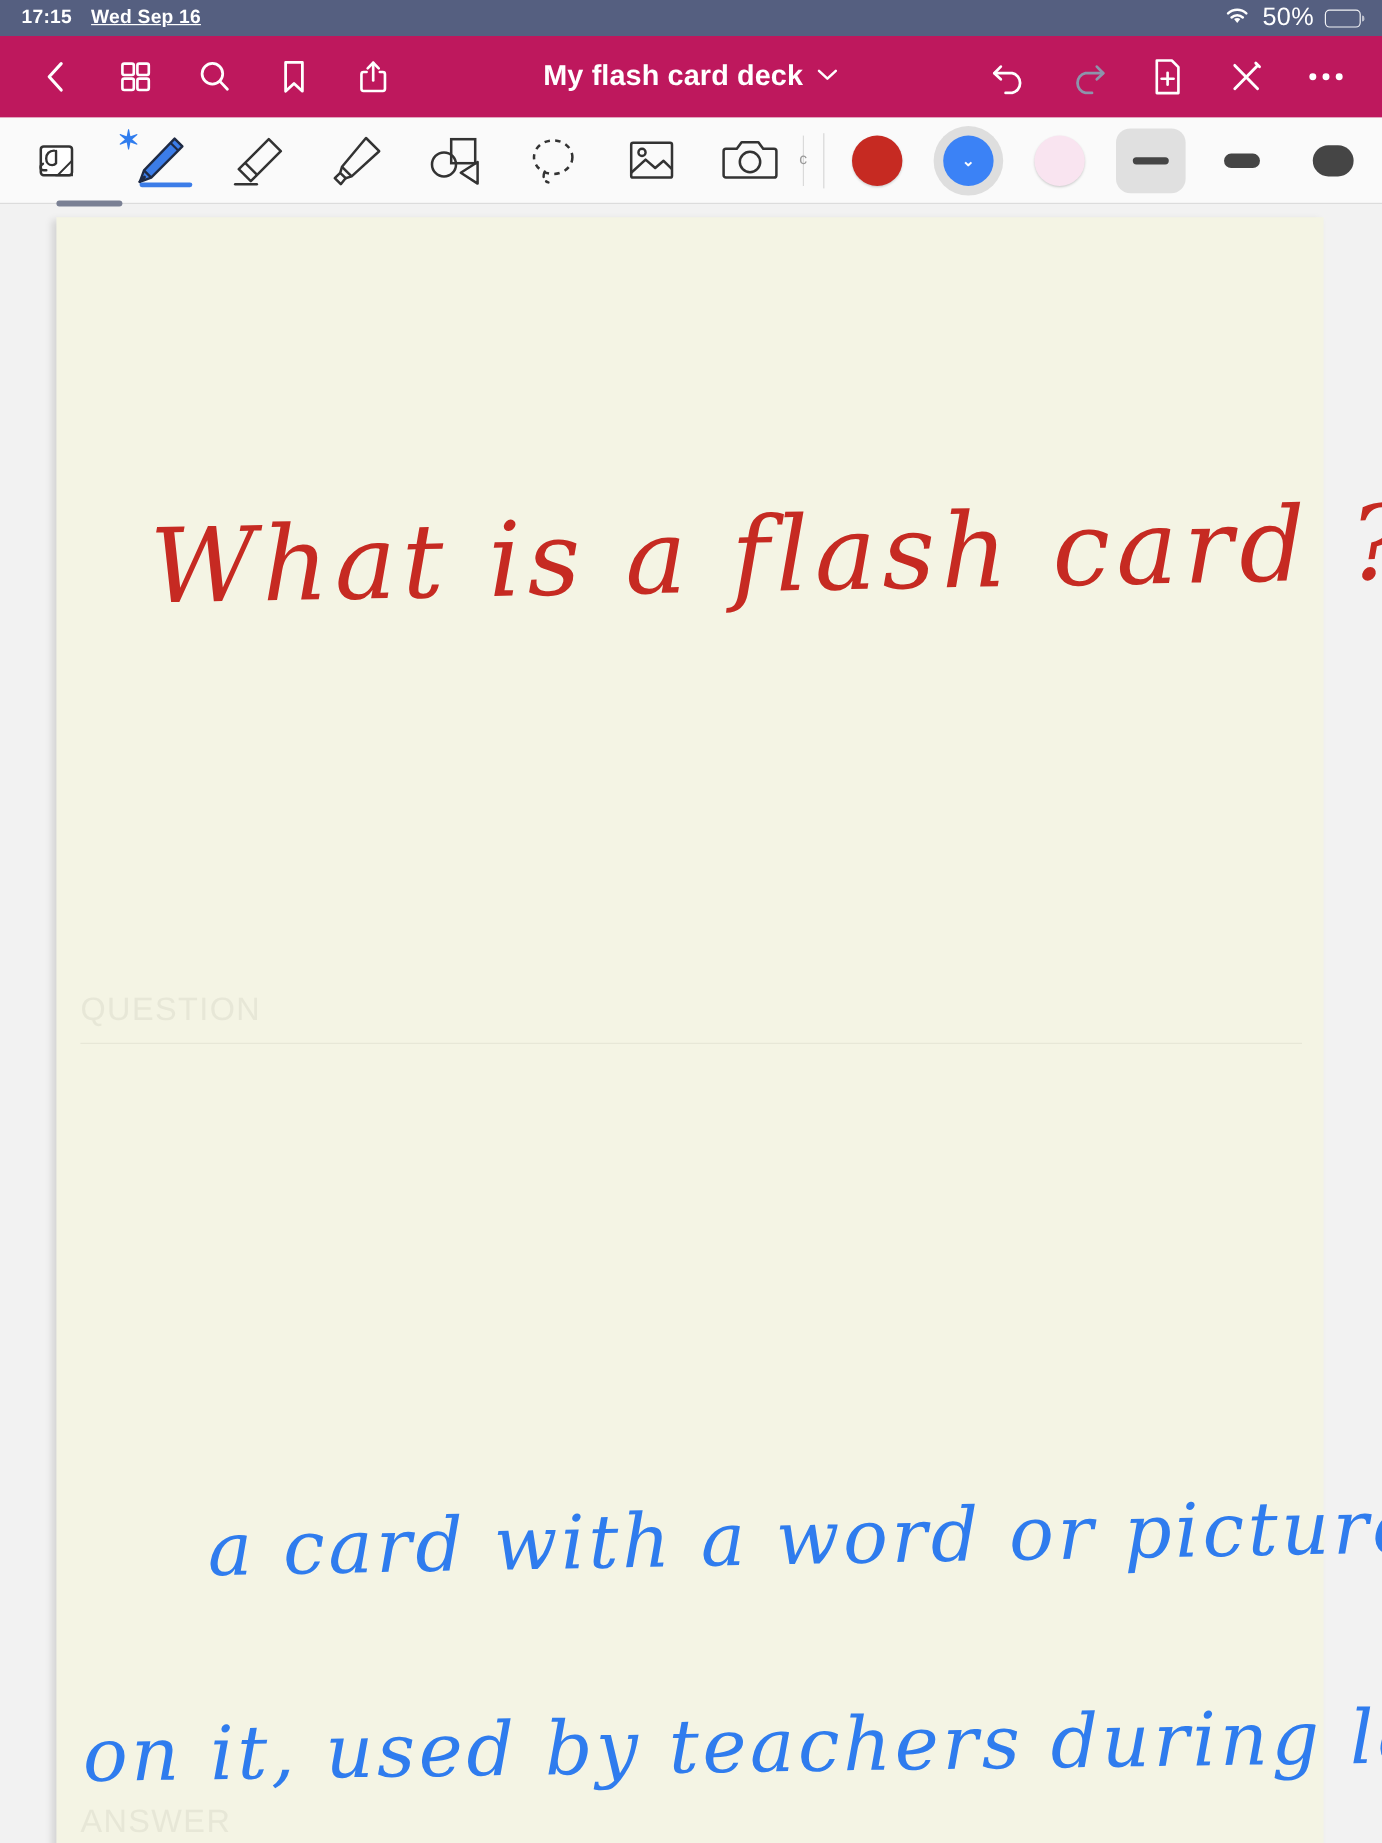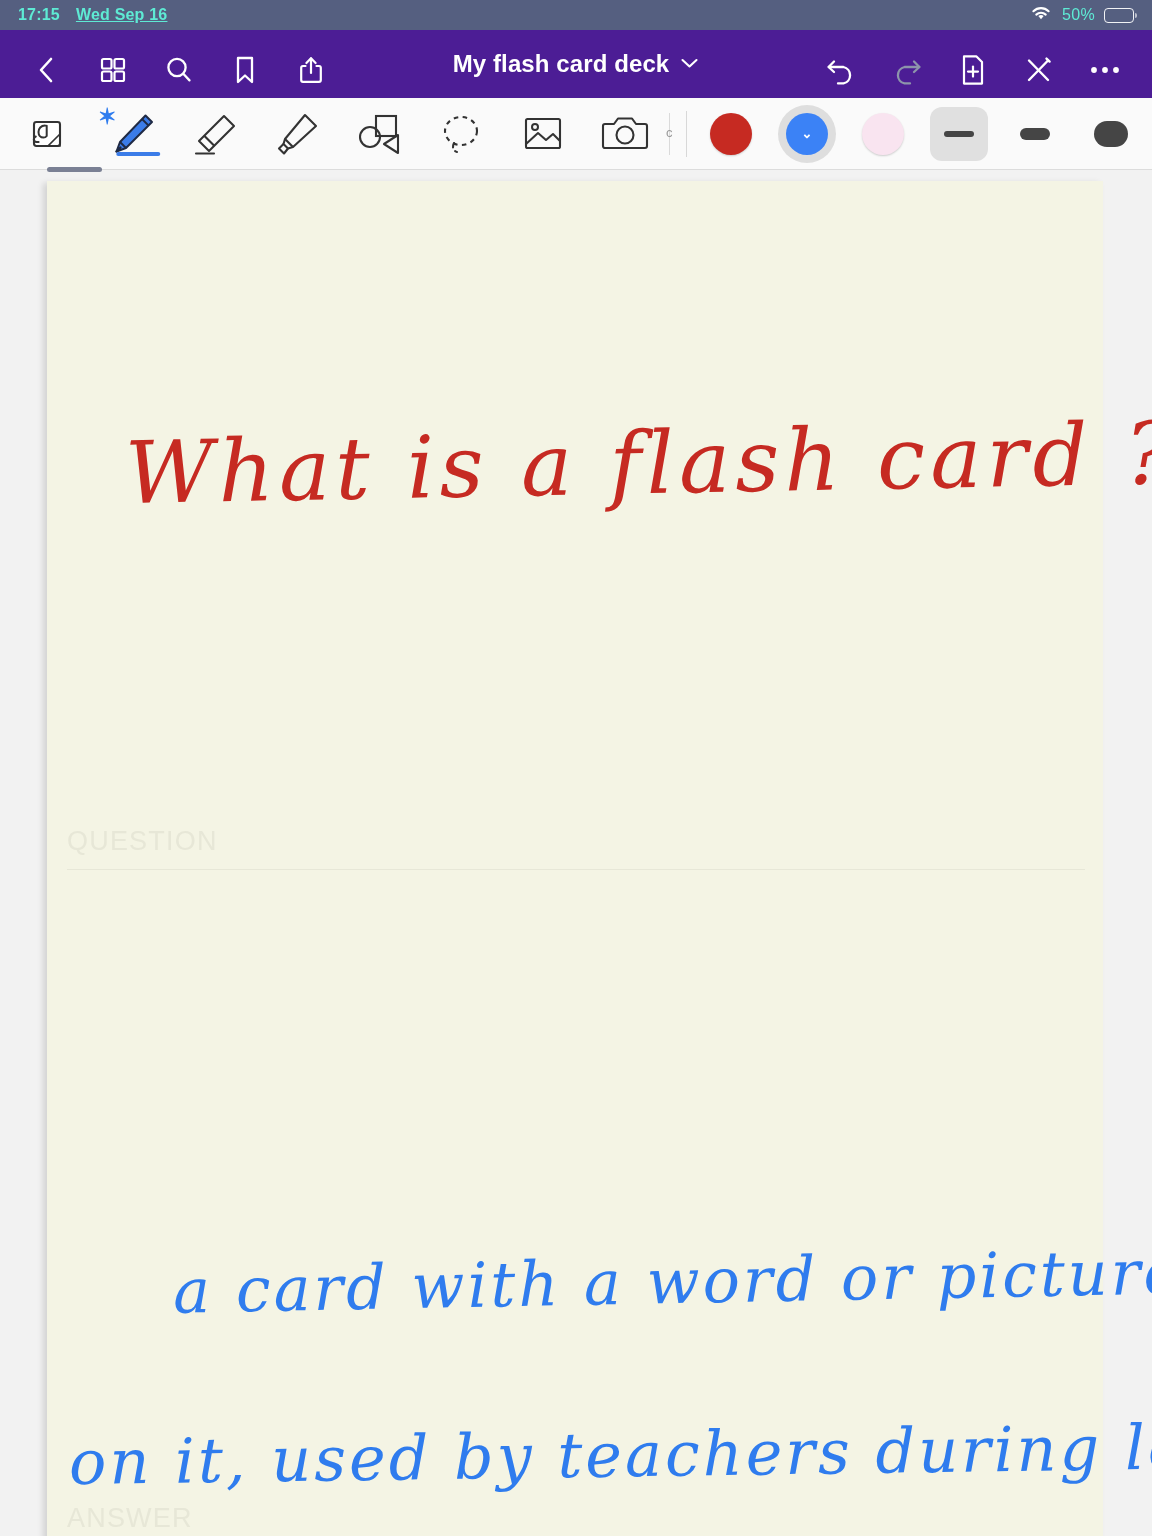--- a/index.html
+++ b/index.html
@@ -12,33 +12,33 @@
     height: 1536px;
     overflow: hidden;
     font-family: "Liberation Sans", sans-serif;
     position: relative;
   }
 
   
   .statusbar {
     height: 30px;
     background: #555f80;
-    color: #5eead4;
+    color: #ffffff;
     display: flex;
     align-items: center;
     padding: 0 18px;
     font-size: 16px;
     font-weight: 600;
     box-sizing: border-box;
   }
   .status-left { display: flex; align-items: center; gap: 16px; }
   .status-right { margin-left: auto; display: flex; align-items: center; gap: 9px; }
   .status-time { letter-spacing: .2px; }
   .status-date { letter-spacing: .2px; text-decoration: underline; }
-  .battery-pct { font-size: 16px; font-weight: 500; letter-spacing: .3px; }
+  .battery-pct { font-size: 21px; font-weight: 500; letter-spacing: .3px; }
   .battery {
     width: 30px; height: 15px;
     border: 1.8px solid rgba(255,255,255,.92);
     border-radius: 4px;
     position: relative;
     box-sizing: border-box;
     padding: 1.5px;
   }
   .battery:after {
     content: "";
@@ -50,23 +50,23 @@
   }
   .battery-fill {
     height: 100%;
     background: #ffffff;
     border-radius: 1.5px;
   }
 
   
   .navbar {
     height: 68px;
-    background: #4c1d95;
+    background: #be185d;
     display: flex;
-    align-items: flex-end;
+    align-items: center;
     padding: 0 14px;
     box-sizing: border-box;
     position: relative;
   }
   .nav-group { display: flex; align-items: center; }
   .nav-btn {
     width: 66px; height: 56px;
     display: flex; align-items: center; justify-content: center;
     cursor: pointer;
   }

